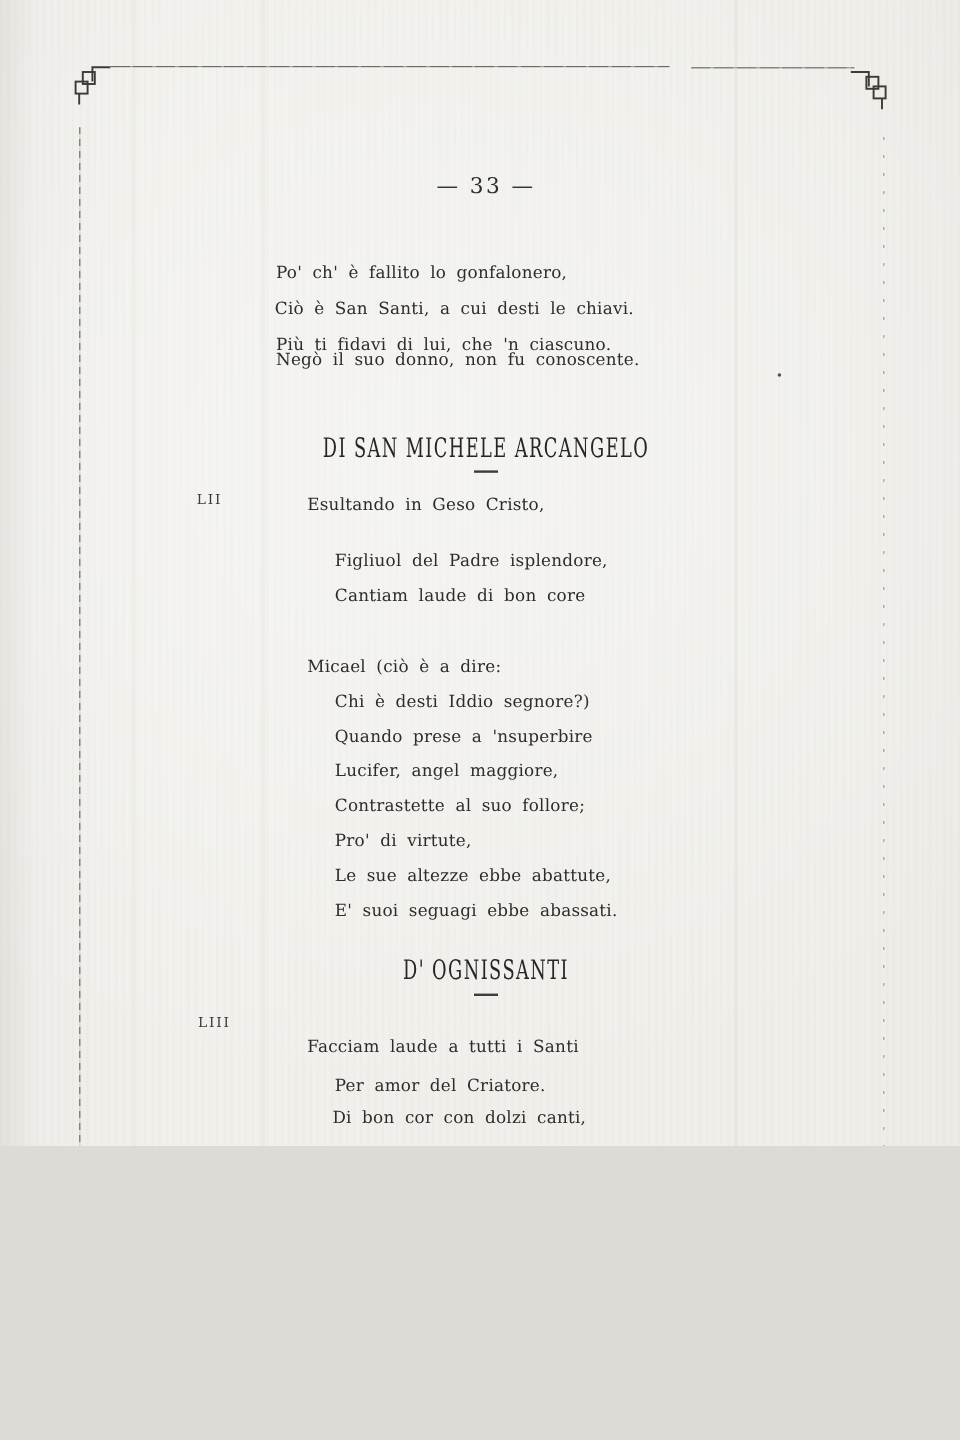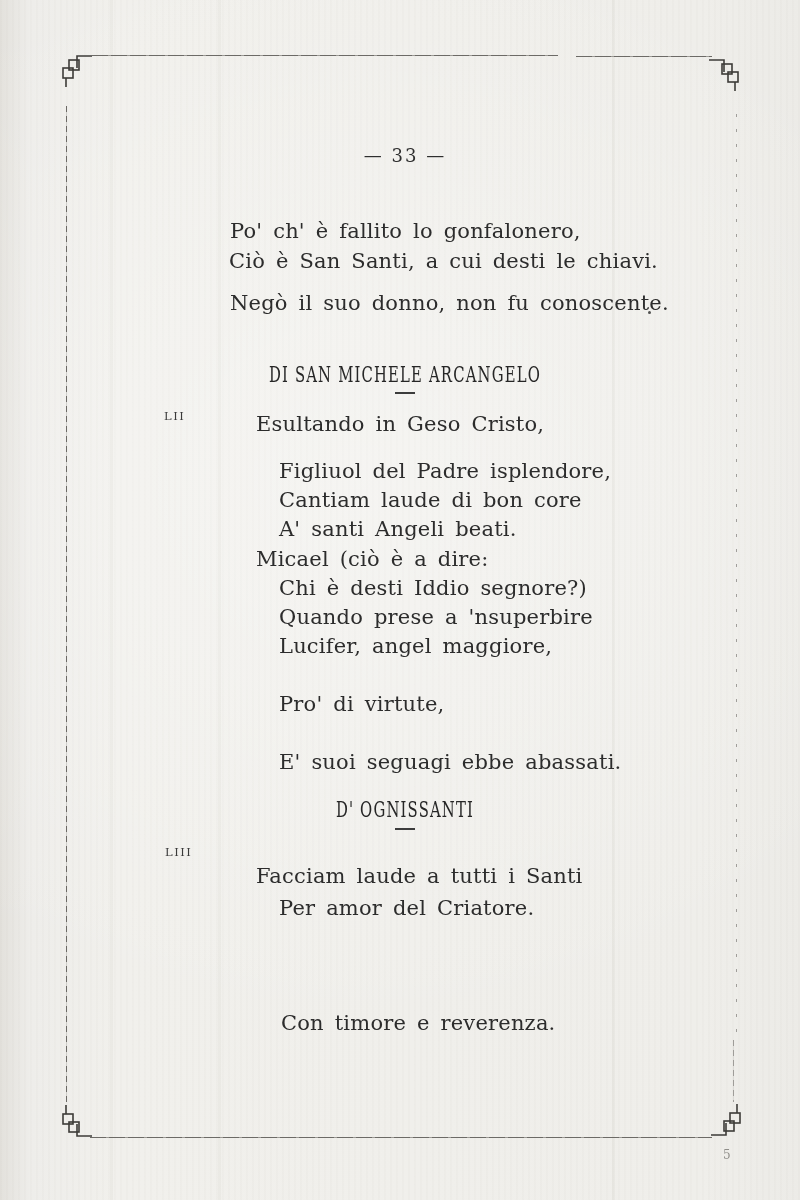--- a/index.html
+++ b/index.html
@@ -1,35 +1,35 @@
 <!DOCTYPE html>
 <html><head>
 <meta charset="utf-8">
 <style>
   html,body{margin:0;padding:0;background:#dddbd6;}
   .page{
-    position:relative;width:800px;height:1200px;overflow:hidden;
+    position:relative;width:800px;height:955px;overflow:hidden;
     background:
       radial-gradient(ellipse 900px 800px at 45% 40%, rgba(255,255,255,0.35), rgba(255,255,255,0) 70%),
       repeating-linear-gradient(90deg, rgba(120,110,95,0.022) 0 2px, rgba(0,0,0,0) 2px 6px),
       linear-gradient(90deg, #e3e1dc 0px, #eeedea 30px, #f1f0ec 120px, #efeeea 700px, #ecebe7 800px);
     font-family:"DejaVu Serif","Liberation Serif",serif;
     color:#2b2b2b;
   }
   .streak{position:absolute;top:0;bottom:0;width:3px;background:rgba(90,80,70,0.035);}
   
   .rule-h{position:absolute;height:1px;background:repeating-linear-gradient(90deg,#55534f 0 16px,#8d8b86 16px 19px);opacity:.85;}
   .rule-v-left{position:absolute;width:1px;background:repeating-linear-gradient(180deg,rgba(75,72,68,.8) 0 6px,rgba(75,72,68,.18) 6px 10px);}
   .rule-v-right{position:absolute;width:1px;background:repeating-linear-gradient(180deg,rgba(95,92,88,.55) 0 3px,rgba(0,0,0,0) 3px 15px);}
   
   .orn{position:absolute;width:36px;height:36px;}
   .orn svg{display:block;}
   
   .page-number{position:absolute;left:10px;width:790px;text-align:center;font-size:18px;letter-spacing:2px;color:#2e2e2e;}
-  .verse{position:absolute;font-size:21px;line-height:1;letter-spacing:.2px;word-spacing:4px;white-space:pre;color:#2c2c2c;}
+  .verse{position:absolute;font-size:14px;line-height:1;letter-spacing:.2px;word-spacing:4px;white-space:pre;color:#2c2c2c;}
   .heading{position:absolute;left:10px;width:790px;text-align:center;font-size:19px;letter-spacing:1.5px;color:#262626;transform:scale(.78,1.18);transform-origin:50% 50%;white-space:pre;}
   .heading-dash{position:absolute;height:2px;width:20px;background:#3c3c3c;}
   .margin-note{position:absolute;font-size:11.5px;letter-spacing:1.5px;color:#3a3a3a;}
   .sig-mark{position:absolute;font-size:12px;color:rgba(80,78,74,.6);}
   .speck{position:absolute;width:3px;height:3px;border-radius:50%;background:rgba(40,40,40,.8);}
 </style>
 </head>
 <body>
 
 <div class="page">
@@ -75,41 +75,44 @@
         <rect x="12" y="8" width="10" height="10"></rect>
         <rect x="6" y="16" width="10" height="10"></rect>
         <path d="M9,26 V35"></path>
     </svg>
   </div>
 
   <div class="page-number" style="top:145px">— 33 —</div>
 
   <div class="verse" style="left:230px;top:221px">Po' ch' è fallito lo gonfalonero,</div>
   <div class="verse" style="left:229px;top:251px">Ciò è San Santi, a cui desti le chiavi.</div>
+  <div class="verse" style="left:230px;top:281px">Più ti fidavi di lui, che 'n ciascuno.</div>
   <div class="verse" style="left:230px;top:293px">Negò il suo donno, non fu conoscente.</div>
   <div class="speck" style="left:648px;top:311px"></div>
 
   <div class="heading" style="top:363px">DI SAN MICHELE ARCANGELO</div>
   <div class="heading-dash" style="left:395px;top:392px"></div>
   <div class="margin-note" style="left:164px;top:409px">LII</div>
 
   <div class="verse" style="left:256px;top:414px">Esultando in Geso Cristo,</div>
   <div class="verse" style="left:279px;top:461px">Figliuol del Padre isplendore,</div>
   <div class="verse" style="left:279px;top:490px">Cantiam laude di bon core</div>
-  <div class="verse" style="left:279px;top:519px">A' santi Angeli beati.</div>
   <div class="verse" style="left:256px;top:549px">Micael (ciò è a dire:</div>
   <div class="verse" style="left:279px;top:578px">Chi è desti Iddio segnore?)</div>
   <div class="verse" style="left:279px;top:607px">Quando prese a 'nsuperbire</div>
   <div class="verse" style="left:279px;top:636px">Lucifer, angel maggiore,</div>
+  <div class="verse" style="left:279px;top:665px">Contrastette al suo follore;</div>
   <div class="verse" style="left:279px;top:694px">Pro' di virtute,</div>
+  <div class="verse" style="left:279px;top:723px">Le sue altezze ebbe abattute,</div>
   <div class="verse" style="left:279px;top:752px">E' suoi seguagi ebbe abassati.</div>
 
   <div class="heading" style="top:798px">D' OGNISSANTI</div>
   <div class="heading-dash" style="left:395px;top:828px"></div>
   <div class="margin-note" style="left:165px;top:845px">LIII</div>
 
   <div class="verse" style="left:256px;top:866px">Facciam laude a tutti i Santi</div>
+  <div class="verse" style="left:277px;top:925px">Di bon cor con dolzi canti,</div>
   <div class="verse" style="left:279px;top:898px">Per amor del Criatore.</div>
   <div class="verse" style="left:281px;top:1013px">Con timore e reverenza.</div>
 
   <div class="sig-mark" style="left:723px;top:1148px">5</div>
 
 </div>
 
 </body></html>

